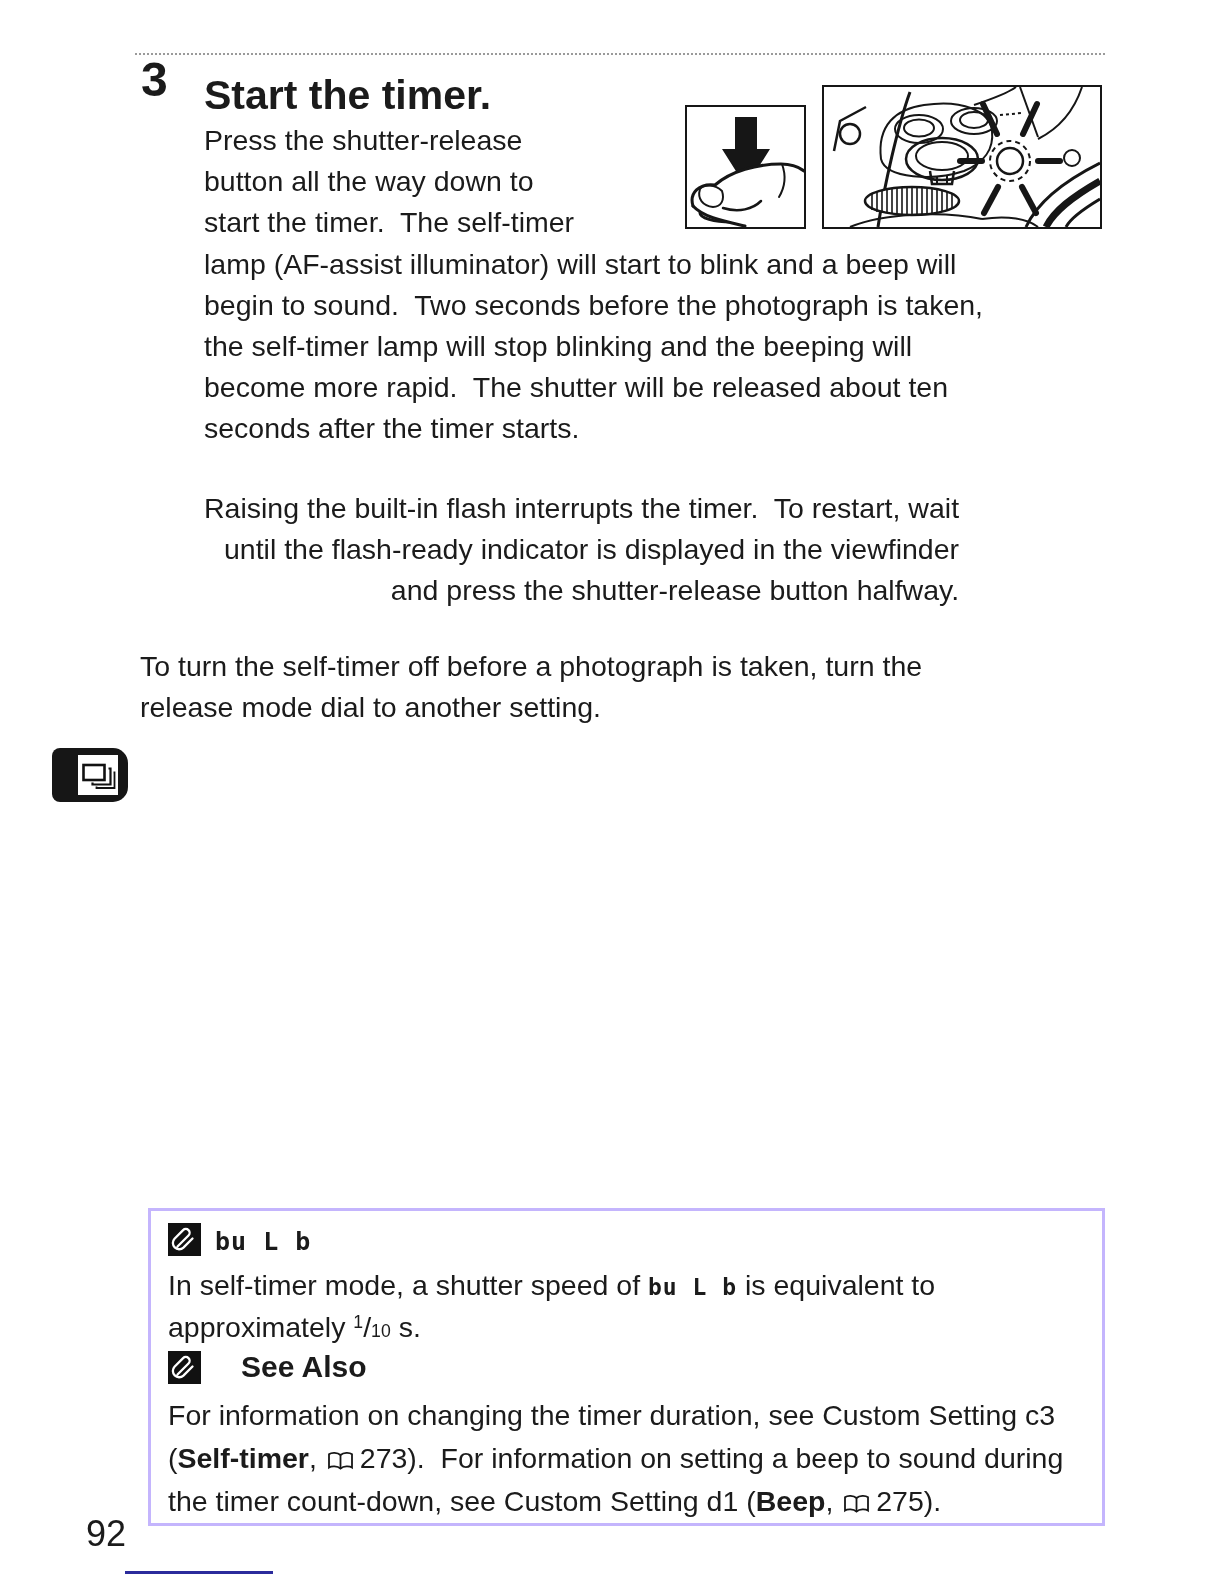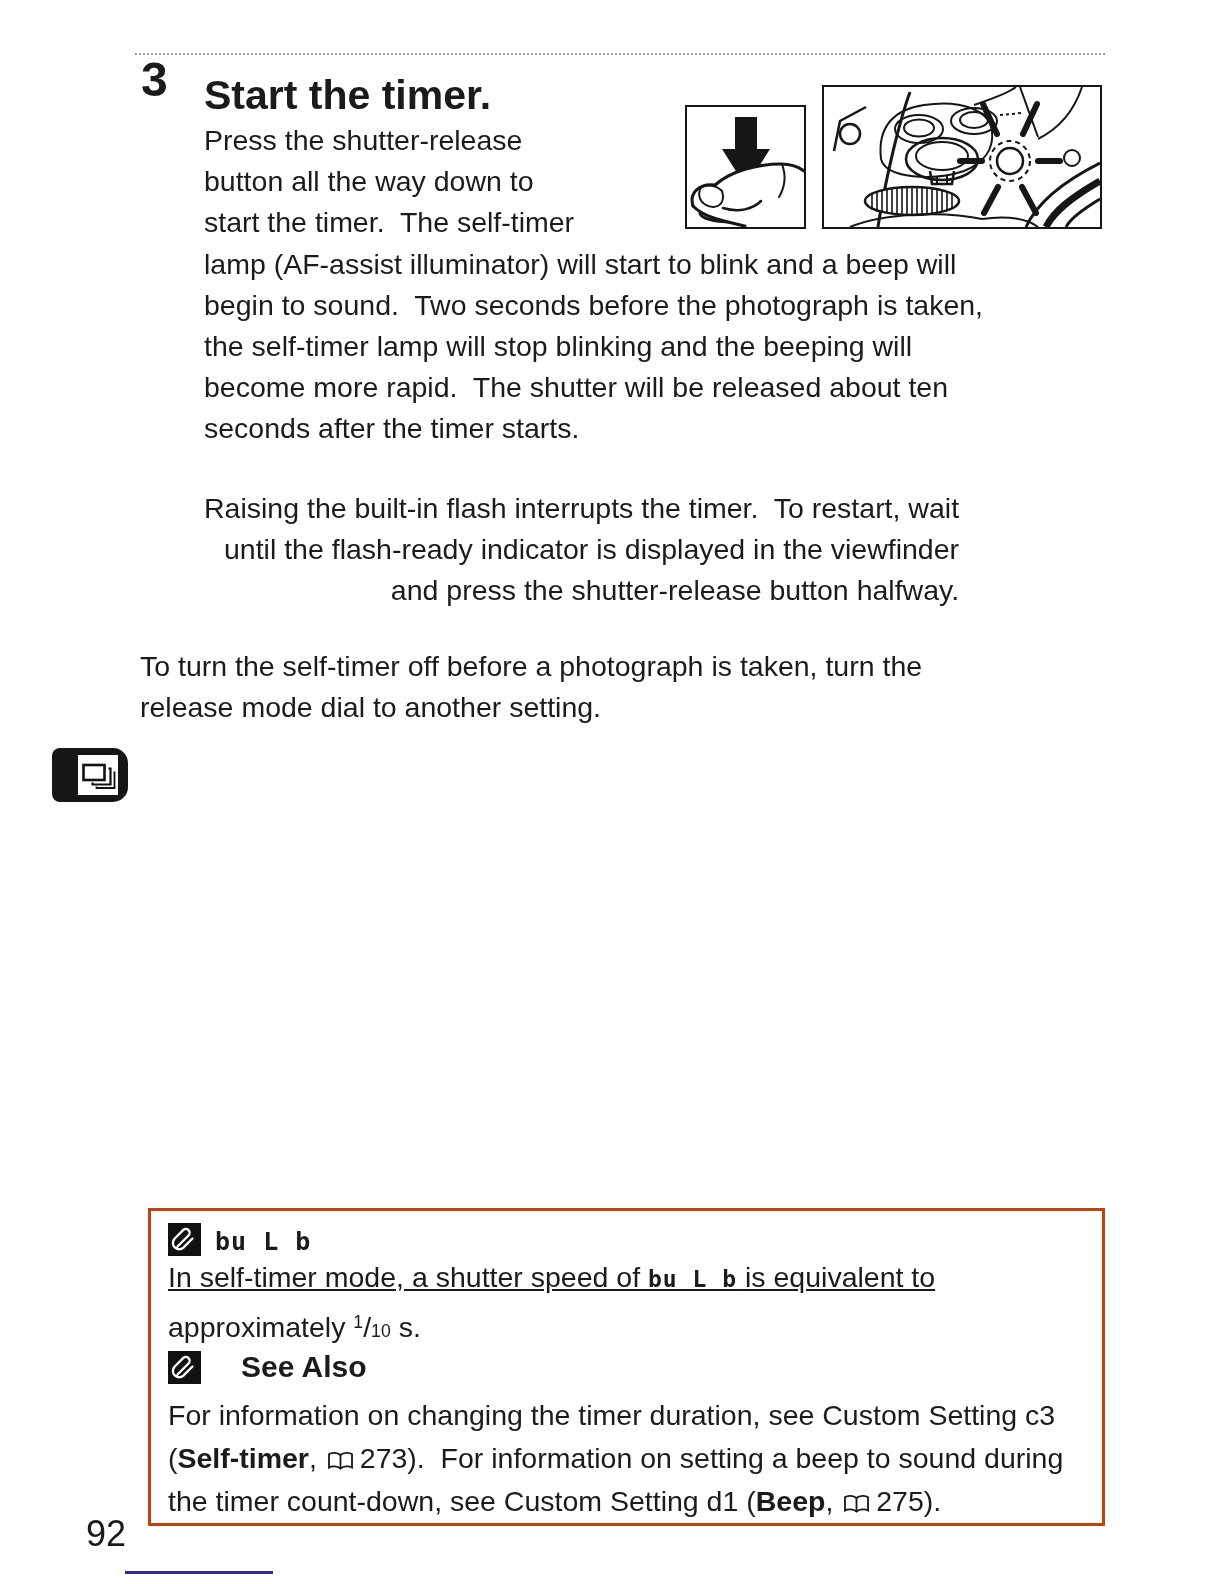--- a/index.html
+++ b/index.html
@@ -41,21 +41,21 @@
     position:absolute; left:52px; top:748px; width:76px; height:54px;
     background:#161616; border-radius:8px 15px 15px 8px;
   }
   .side-tab .tab-window {
     position:absolute; left:26px; top:7px; width:40px; height:40px;
     background:#ffffff;
   }
 
   .note-box {
     position:absolute; left:148px; top:1208px; width:951px; height:312px;
-    border:3px solid #c2410c; background:#fff;
+    border:3px solid #c4b5fd; background:#fff;
   }
   .note-header {
     position:absolute; left:17px; display:flex; align-items:center; gap:14px;
   }
   .note-icon {
     width:33px; height:33px; background:#111; flex:0 0 auto;
     display:flex; align-items:center; justify-content:center;
   }
   .lcd {
     font-family:"DejaVu Sans Mono", monospace;
@@ -176,21 +176,21 @@
 
     <div class="note-header" style="top:12px;">
       <span class="note-icon">
         <svg width="33" height="33" viewBox="0 0 33 33">
           <path d="M9.5,23.5 L20.5,12.5 A3.8,3.8 0 0 0 15.1,7.1 L6.5,15.7 A6.3,6.3 0 0 0 15.4,24.6 L24.5,15.5" fill="none" stroke="#ffffff" stroke-width="2.3" stroke-linecap="round"></path>
         </svg>
       </span>
       <span class="lcd note-title-lcd">bu L b</span>
     </div>
 
-    <div class="rich-line" style="top:48px;text-decoration:underline;"><span>In self-timer mode, a shutter speed of </span><span class="lcd">bu L b</span><span> is equivalent to</span></div>
+    <div class="rich-line" style="top:56px;"><span>In self-timer mode, a shutter speed of </span><span class="lcd">bu L b</span><span> is equivalent to</span></div>
 
     <div class="rich-line" style="top:93px;"><span>approximately </span><span class="frac-num">1</span><span>/</span><span class="frac-den">10</span><span> s.</span></div>
 
     <div class="note-header" style="top:139px;gap:40px;">
       <span class="note-icon">
         <svg width="33" height="33" viewBox="0 0 33 33">
           <path d="M9.5,23.5 L20.5,12.5 A3.8,3.8 0 0 0 15.1,7.1 L6.5,15.7 A6.3,6.3 0 0 0 15.4,24.6 L24.5,15.5" fill="none" stroke="#ffffff" stroke-width="2.3" stroke-linecap="round"></path>
         </svg>
       </span>
       <span class="note-title">See Also</span>

